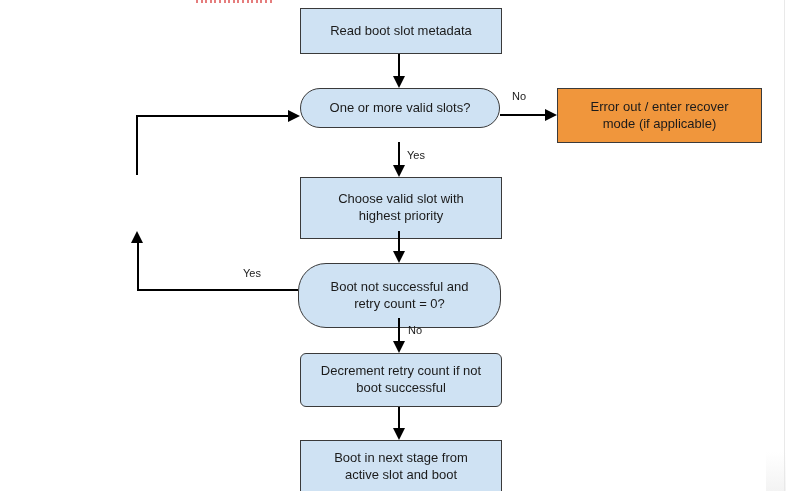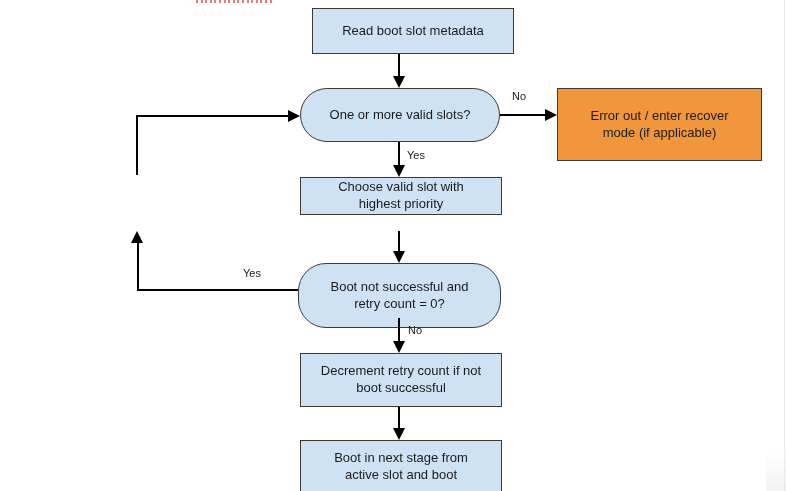--- a/index.html
+++ b/index.html
@@ -85,44 +85,44 @@
     background: linear-gradient(180deg, #ffffff, #f3f3f3);
   }
 </style>
 </head>
 <body>
 
 <div class="canvas">
 
   <div class="red-marks"></div>
 
-  <div class="node" style="left:312px; top:8px; width:202px; height:46px;align-items:center;">
+  <div class="node" style="left:300px; top:8px; width:202px; height:46px;align-items:center;">
     <span>Read boot slot metadata</span>
   </div>
 
   <div class="vline" style="left:398px; top:54px; height:24px;"></div>
   <div class="ah ah-down" style="left:393px; top:76px;"></div>
 
-  <div class="node stadium" style="left:300px; top:88px; width:200px; height:54px;">
+  <div class="node stadium" style="left:300px; top:88px; width:200px; height:40px;">
     <span>One or more valid slots?</span>
   </div>
 
   <div class="hline" style="left:500px; top:114px; width:46px;"></div>
   <div class="ah ah-right" style="left:545px; top:109px;"></div>
   <div class="edge-label" style="left:512px; top:90px;">No</div>
 
-  <div class="node error-node" style="left:557px; top:88px; width:205px; height:73px;">
+  <div class="node error-node" style="left:557px; top:88px; width:205px; height:55px;">
     <span class="wrap168">Error out / enter recover mode (if applicable)</span>
   </div>
 
   <div class="vline" style="left:398px; top:142px; height:24px;"></div>
   <div class="ah ah-down" style="left:393px; top:165px;"></div>
   <div class="edge-label" style="left:407px; top:149px;">Yes</div>
 
-  <div class="node" style="left:300px; top:177px; width:202px; height:38px;">
+  <div class="node" style="left:300px; top:177px; width:202px; height:62px;">
     <span class="wrap160">Choose valid slot with highest priority</span>
   </div>
 
 
   <div class="vline" style="left:136px; top:116px; height:59px;"></div>
   <div class="hline" style="left:136px; top:115px; width:152px;"></div>
   <div class="ah ah-right" style="left:288px; top:110px;"></div>
 
   <div class="vline" style="left:398px; top:231px; height:21px;"></div>
   <div class="ah ah-down" style="left:393px; top:251px;"></div>
@@ -133,21 +133,21 @@
 
   <div class="hline" style="left:138px; top:289px; width:160px;"></div>
   <div class="vline" style="left:137px; top:243px; height:48px;"></div>
   <div class="ah ah-up" style="left:131px; top:231px;"></div>
   <div class="edge-label" style="left:243px; top:267px;">Yes</div>
 
   <div class="vline" style="left:398px; top:318px; height:24px;"></div>
   <div class="ah ah-down" style="left:393px; top:341px;"></div>
   <div class="edge-label" style="left:408px; top:324px;">No</div>
 
-  <div class="node" style="left:300px; top:353px; width:202px; height:54px;">
+  <div class="node" style="left:300px; top:353px; width:202px; height:54px;border-radius:6px;">
     <span class="wrap162">Decrement retry count if not boot successful</span>
   </div>
 
   <div class="vline" style="left:398px; top:407px; height:22px;"></div>
   <div class="ah ah-down" style="left:393px; top:428px;"></div>
 
   <div class="node" style="left:300px; top:440px; width:202px; height:54px;">
     <span class="wrap160">Boot in next stage from active slot and boot</span>
   </div>
 

